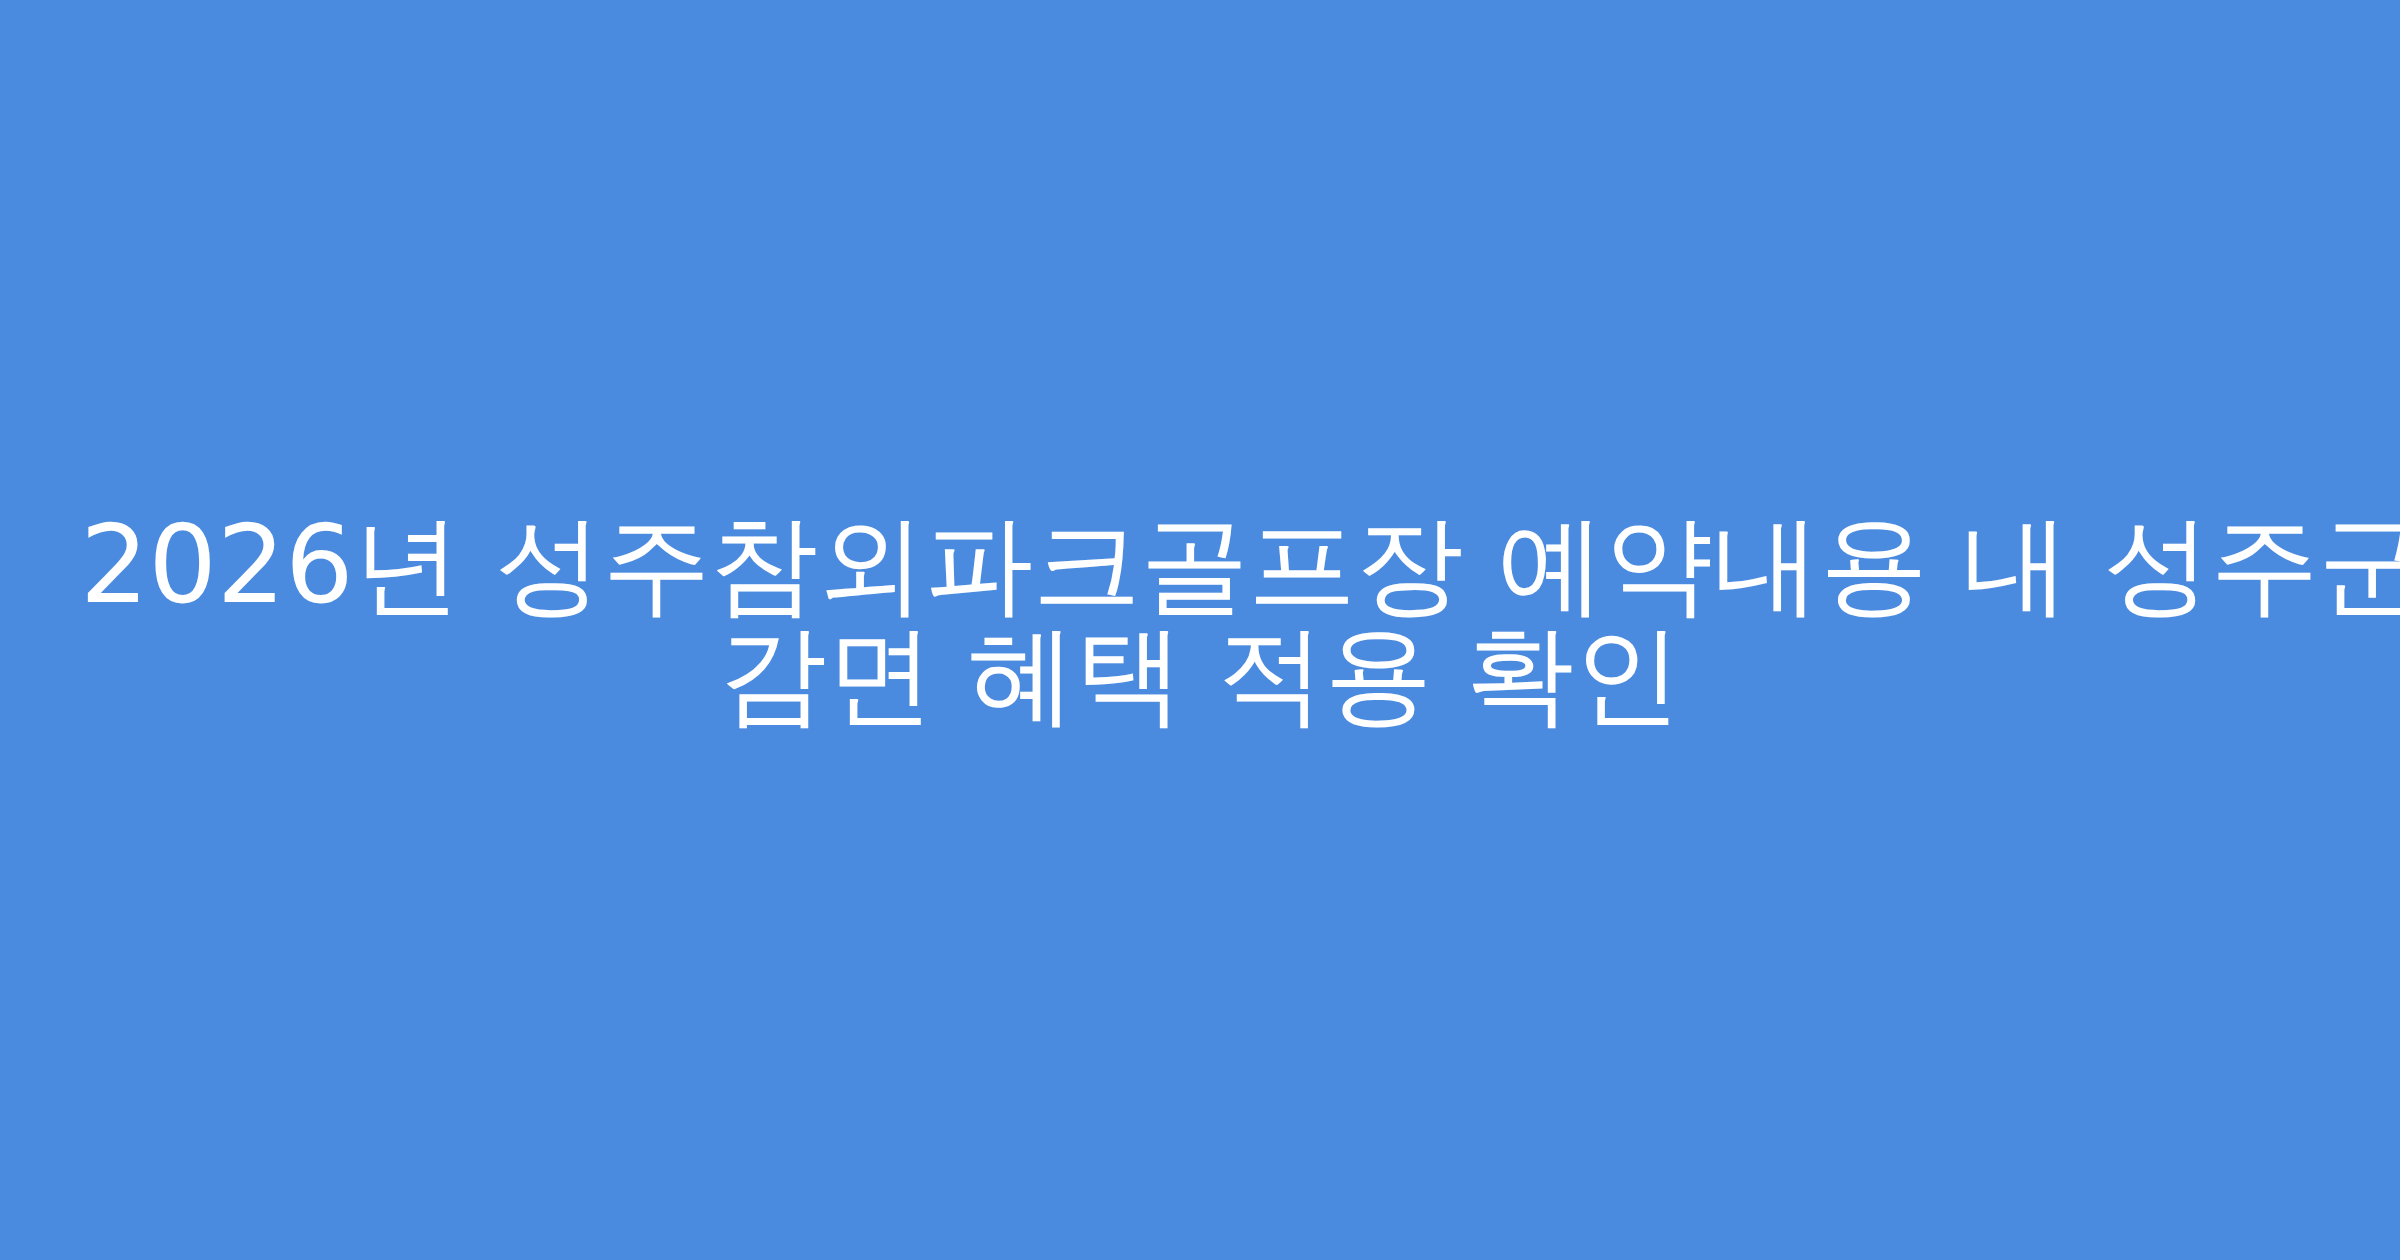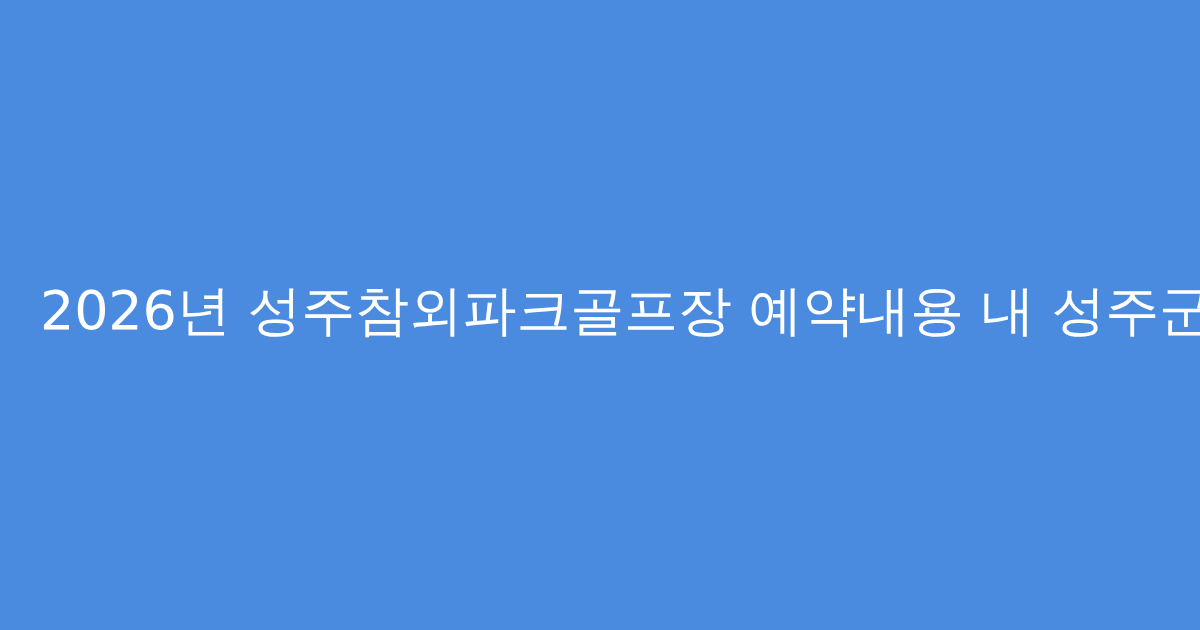--- a/index.html
+++ b/index.html
@@ -45,15 +45,16 @@
     white-space: nowrap;
   }
 </style>
 </head>
 <body>
 
 <div id="banner-card">
 
   <h1 id="title-block">
     <span class="title-line">2026년 성주참외파크골프장 예약내용 내 성주군민</span>
+    <span class="title-line">감면 혜택 적용 확인</span>
   </h1>
 
 </div>
 
 </body></html>

